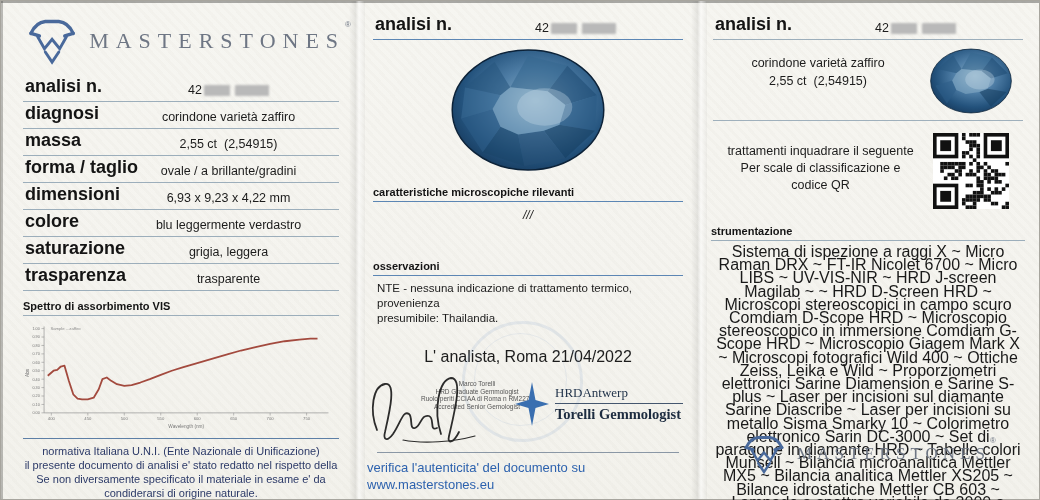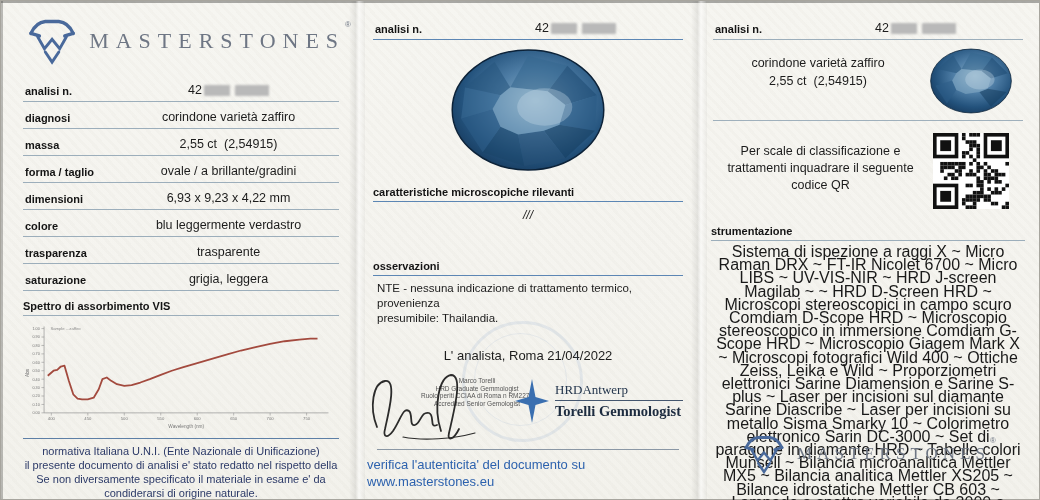--- a/index.html
+++ b/index.html
@@ -21,21 +21,21 @@
   #panel-right{left:704px;width:326px;}
 
   
   .brand{display:flex;align-items:center;gap:10px;}
   .brand-text{font-family:"Liberation Serif", serif;color:#6e7684;letter-spacing:7px;font-size:22px;}
   .brand-reg{font-size:8px;color:#6e7684;vertical-align:top;position:relative;top:-8px;letter-spacing:0;}
   .brand-small .brand-text{font-size:17px;letter-spacing:5px;}
 
   
   .row{position:relative;height:26px;border-bottom:1px solid #9caebb;}
-  .row .lbl{position:absolute;left:2px;bottom:4px;font-weight:bold;font-size:11px;color:#141414;}
+  .row .lbl{position:absolute;left:2px;bottom:4px;font-weight:bold;font-size:18px;color:#141414;}
   .row .val{position:absolute;left:95px;right:0;bottom:4px;text-align:center;font-size:12.5px;color:#1c1c1c;}
   .redacted{display:inline-block;height:11px;vertical-align:middle;background:#b9b9b9;filter:blur(1.3px);border-radius:1px;margin-left:2px;}
   .red-a{width:26px;} .red-b{width:34px;margin-left:5px;}
 
   .blue-row{border-bottom:1.5px solid #5c86b4;}
   .section-h{font-weight:bold;font-size:11px;color:#141414;}
   .h-underline{border-bottom:1.5px solid #5c86b4;padding-bottom:3px;}
   .gray-underline{border-bottom:1px solid #9caebb;padding-bottom:3px;}
 
   .note-blue{color:#2c3a68;font-size:11px;text-align:center;line-height:14px;}
@@ -96,26 +96,26 @@
       </div>
       <div class="row">
         <span class="lbl">dimensioni</span>
         <span class="val">6,93 x 9,23 x 4,22 mm</span>
       </div>
       <div class="row">
         <span class="lbl">colore</span>
         <span class="val">blu leggermente verdastro</span>
       </div>
       <div class="row">
+        <span class="lbl">saturazione</span>
+        <span class="val">grigia, leggera</span>
+      </div>
+      <div class="row">
         <span class="lbl">trasparenza</span>
         <span class="val">trasparente</span>
-      </div>
-      <div class="row">
-        <span class="lbl">saturazione</span>
-        <span class="val">grigia, leggera</span>
       </div>
 
       <div class="section-h gray-underline" style="margin-top:9px;">Spettro di assorbimento VIS</div>
 
       <div class="chart-wrap">
         <svg id="spectrum-svg" width="316" height="112" viewBox="0 0 300 106">
           <line x1="20" y1="6" x2="20" y2="88" stroke="#8a8a8a" stroke-width="0.6"></line>
           <line x1="20" y1="88" x2="290" y2="88" stroke="#8a8a8a" stroke-width="0.6"></line>
           <text x="26" y="9" font-size="4" fill="#8d8d8d">Sample ...zaffiro</text>
           <text x="6" y="50" font-size="4.5" fill="#777" transform="rotate(-90 6 50)" text-anchor="middle">Abs</text>
@@ -219,21 +219,21 @@
     </div>
 
     <div style="margin:38px 6px 0 6px;">
       <div class="section-h h-underline">osservazioni</div>
       <div style="font-size:11.5px;color:#1c1c1c;margin-top:5px;line-height:15px;padding-left:4px;">
         <div>NTE - nessuna indicazione di trattamento termico, provenienza</div>
         <div>presumibile: Thailandia.</div>
       </div>
     </div>
 
-    <div class="small-center" style="margin-top:22px;font-size:13px;">L' analista, Roma 21/04/2022</div>
+    <div class="small-center" style="margin-top:22px;font-size:16px;">L' analista, Roma 21/04/2022</div>
 
     <div style="position:relative;height:78px;margin-top:4px;">
       <div class="sig-tinytext" style="position:absolute;left:40px;top:10px;width:140px;">
         <div>Marco Torelli</div>
         <div>HRD Graduate Gemmologist</div>
         <div>Ruolo periti CCIAA di Roma n RM2279</div>
         <div>Accredited Senior Gemologist</div>
       </div>
       <svg width="150" height="78" viewBox="0 0 150 78" style="position:absolute;left:-4px;top:0;">
         <g fill="none" stroke="#111" stroke-width="1.8" stroke-linecap="round" opacity="0.88">
@@ -296,22 +296,22 @@
         </g>
         <polygon points="62,40 100,44 118,58 112,78 96,84 70,88 52,80 44,62 52,48" fill="#8fb4cb" opacity="0.5"></polygon>
         <ellipse cx="97" cy="60" rx="28" ry="19" fill="#c6dbe8" opacity="0.35"></ellipse>
       </svg>
     </div>
 
     <div style="border-top:1px solid #9fb0bc;margin:6px 8px 0 8px;"></div>
 
     <div style="position:relative;height:86px;margin:10px 8px 0 8px;">
       <div style="position:absolute;left:0;top:12px;width:215px;text-align:center;font-size:12.5px;line-height:17px;color:#1c1c1c;">
+        <div>trattamenti inquadrare il seguente</div>
         <div>Per scale di classificazione e</div>
-        <div>trattamenti inquadrare il seguente</div>
         <div>codice QR</div>
       </div>
       <svg id="qr-svg" width="76" height="76" viewBox="0 0 21 21" style="position:absolute;right:14px;top:2px;">
           <rect x="0" y="0" width="21" height="21" fill="#fff"></rect>
           <rect x="8" y="0" width="1" height="1" fill="#111"></rect>
           <rect x="10" y="0" width="1" height="1" fill="#111"></rect>
           <rect x="11" y="0" width="1" height="1" fill="#111"></rect>
           <rect x="12" y="0" width="1" height="1" fill="#111"></rect>
           <rect x="8" y="1" width="1" height="1" fill="#111"></rect>
           <rect x="9" y="2" width="1" height="1" fill="#111"></rect>

